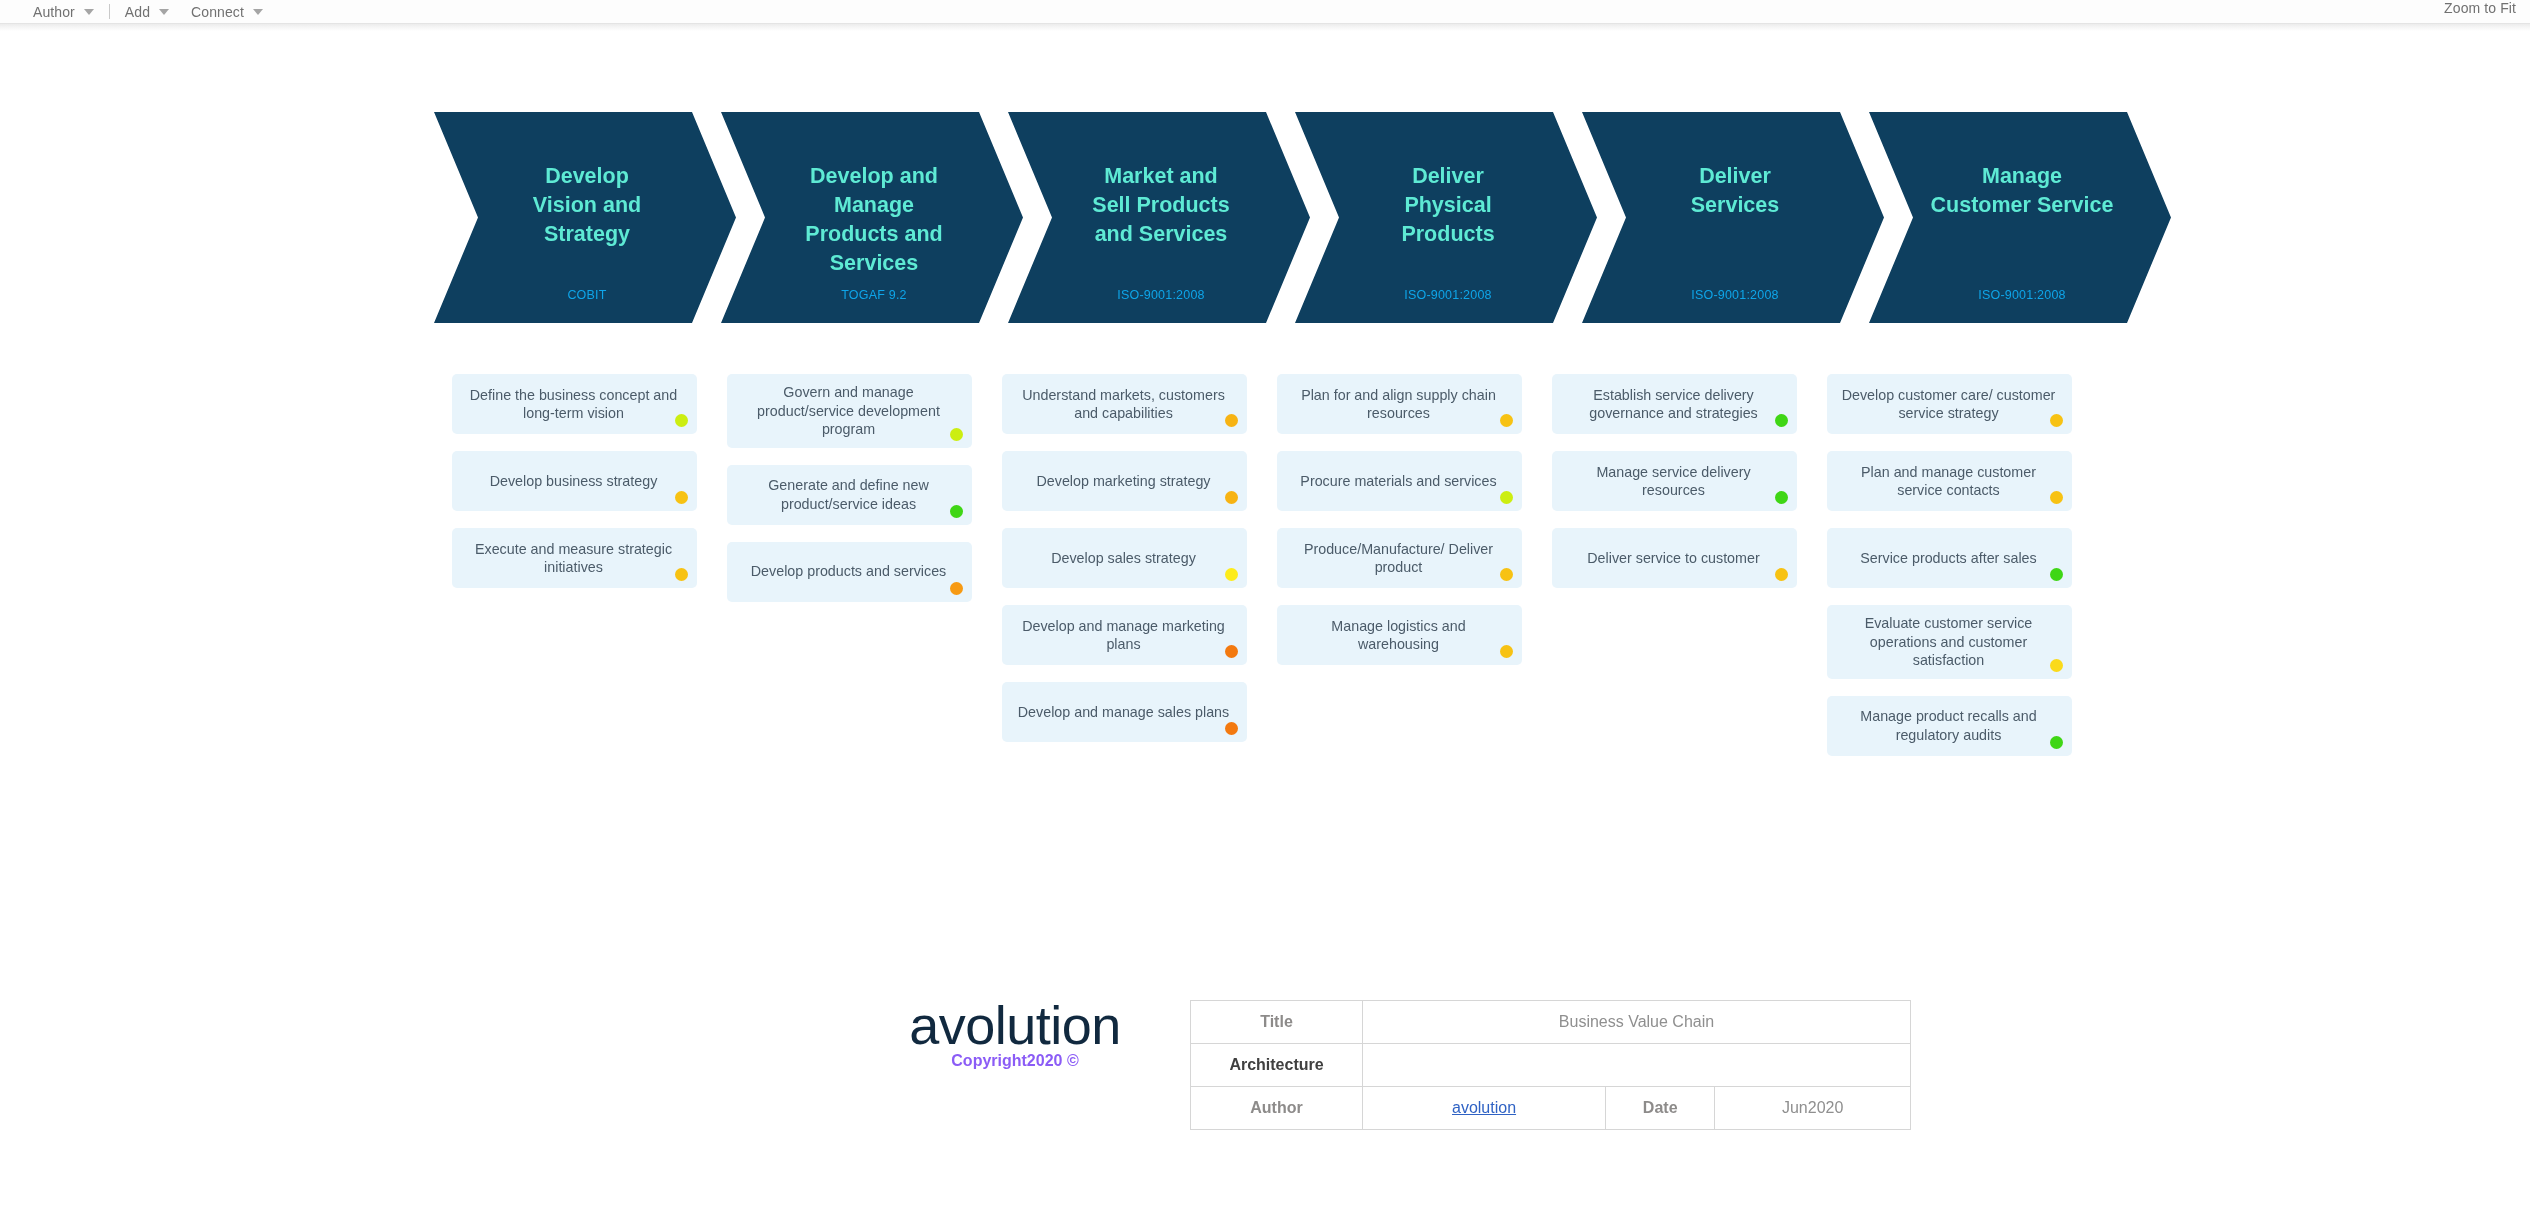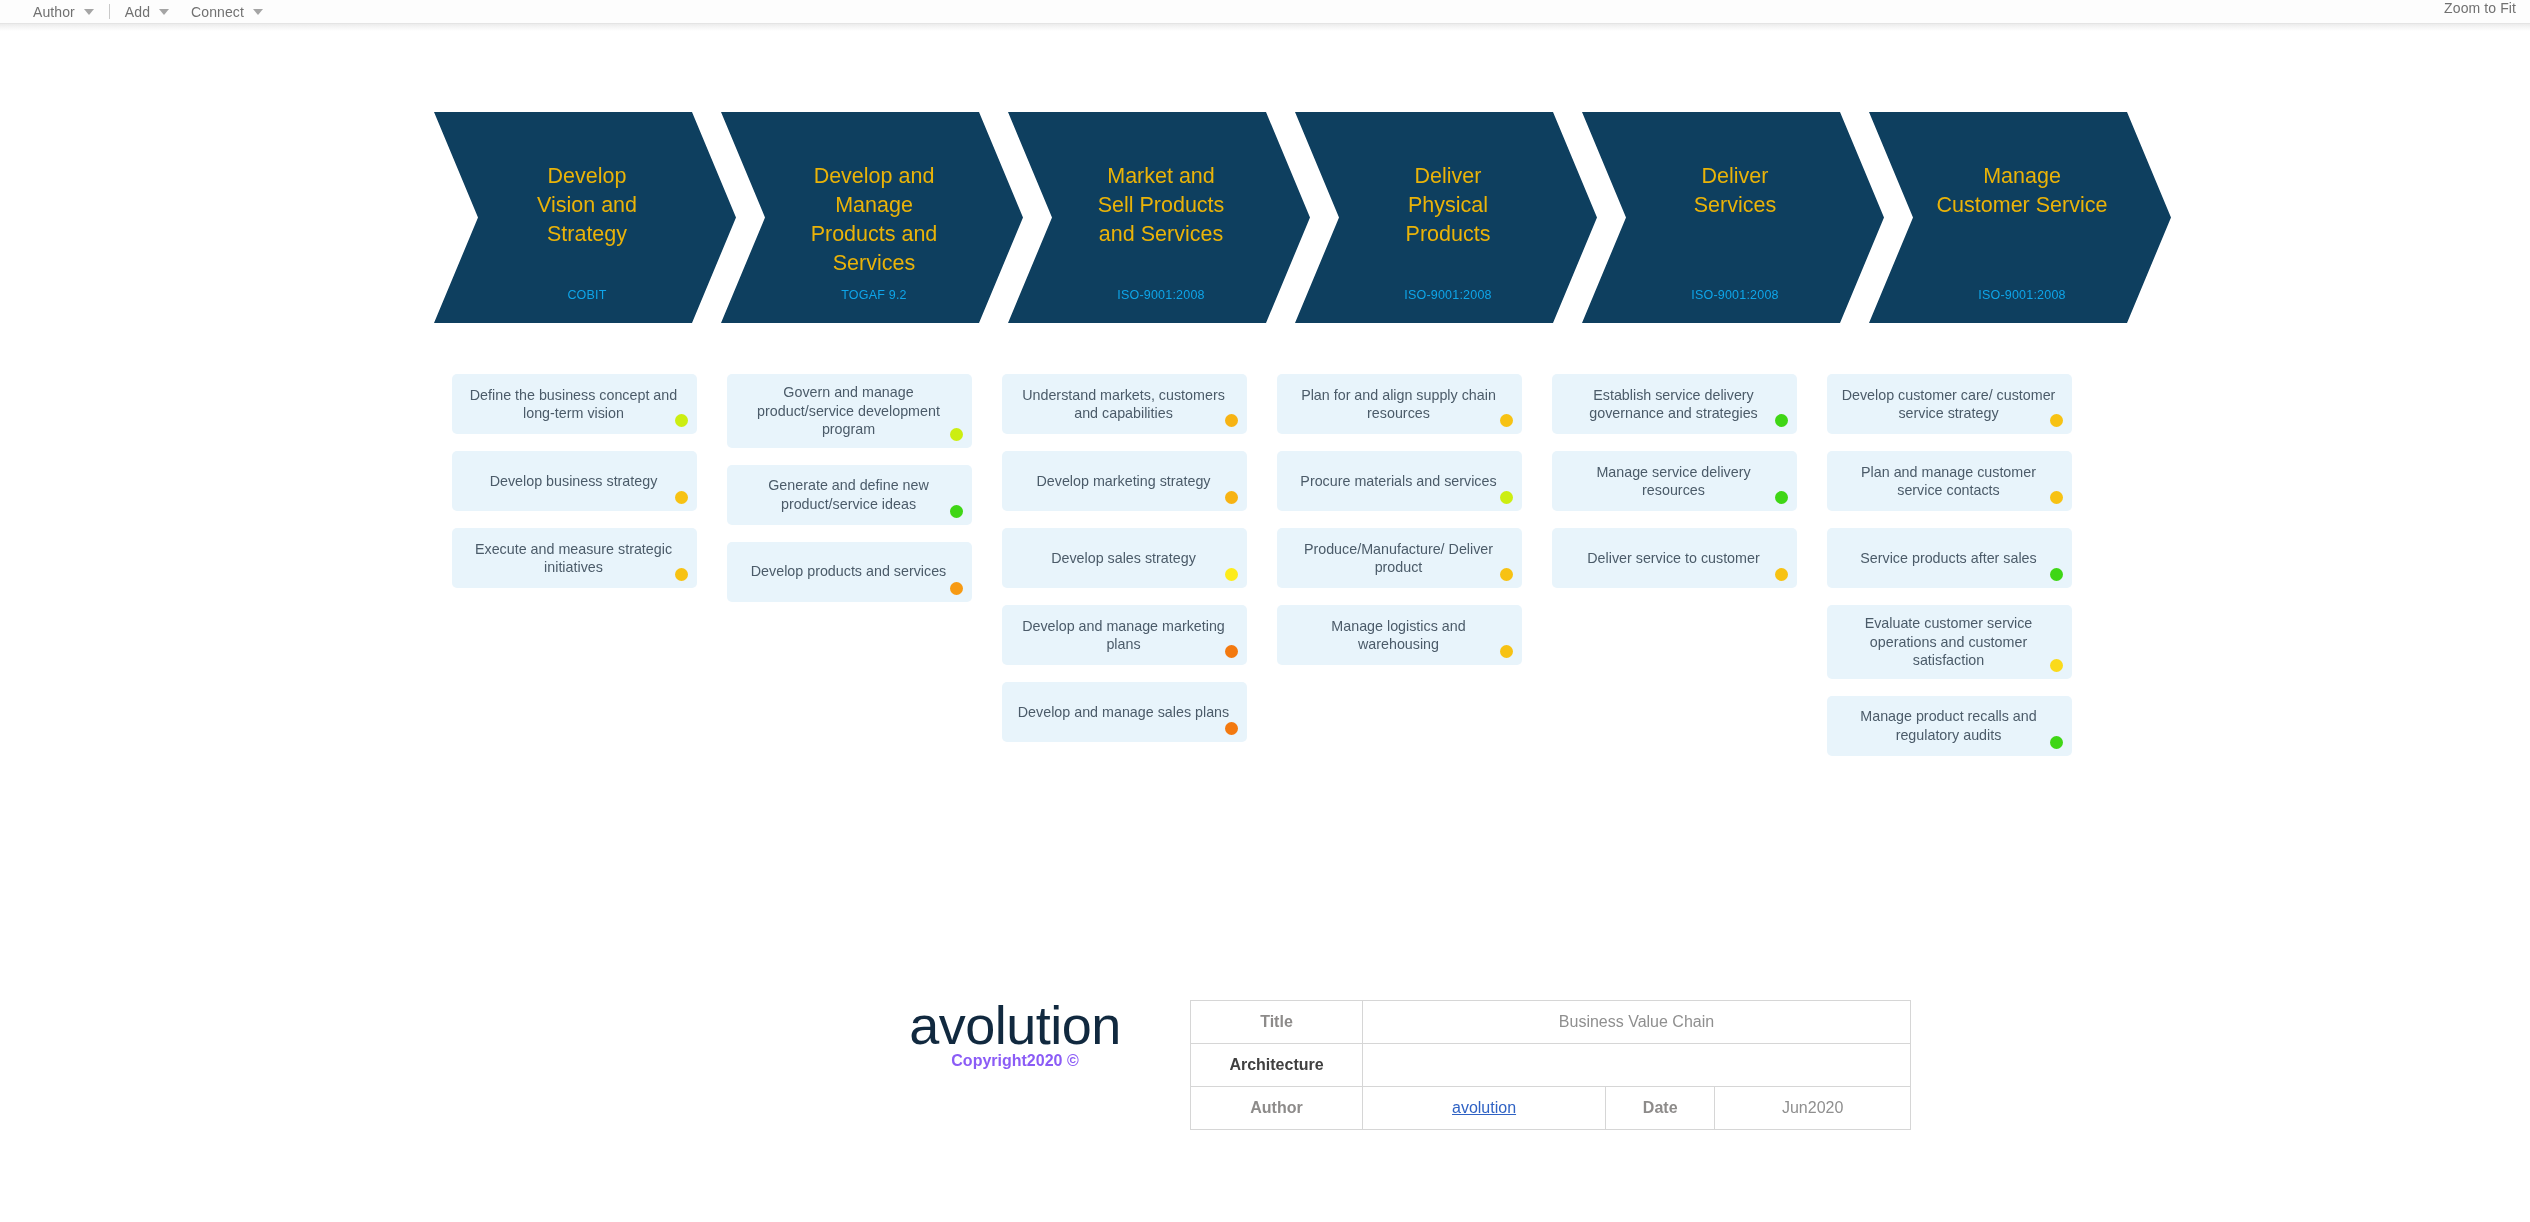--- a/index.html
+++ b/index.html
@@ -105,22 +105,22 @@
     clip-path: polygon(0 0, calc(100% - 44px) 0, 100% 50%, calc(100% - 44px) 100%, 0 100%, 44px 50%);
   }
   .chev-title {
     position: absolute;
     left: 50px;
     right: 46px;
     top: 50px;
     text-align: center;
     font-size: 21.5px;
     line-height: 29px;
-    color: #eab308;
-    font-weight: 400;
+    color: #5eead4;
+    font-weight: 700;
   }
   .chev-sub {
     position: absolute;
     left: 50px;
     right: 46px;
     bottom: 21px;
     text-align: center;
     font-size: 12.5px;
     color: #0ea5e9;
     letter-spacing: .2px;

